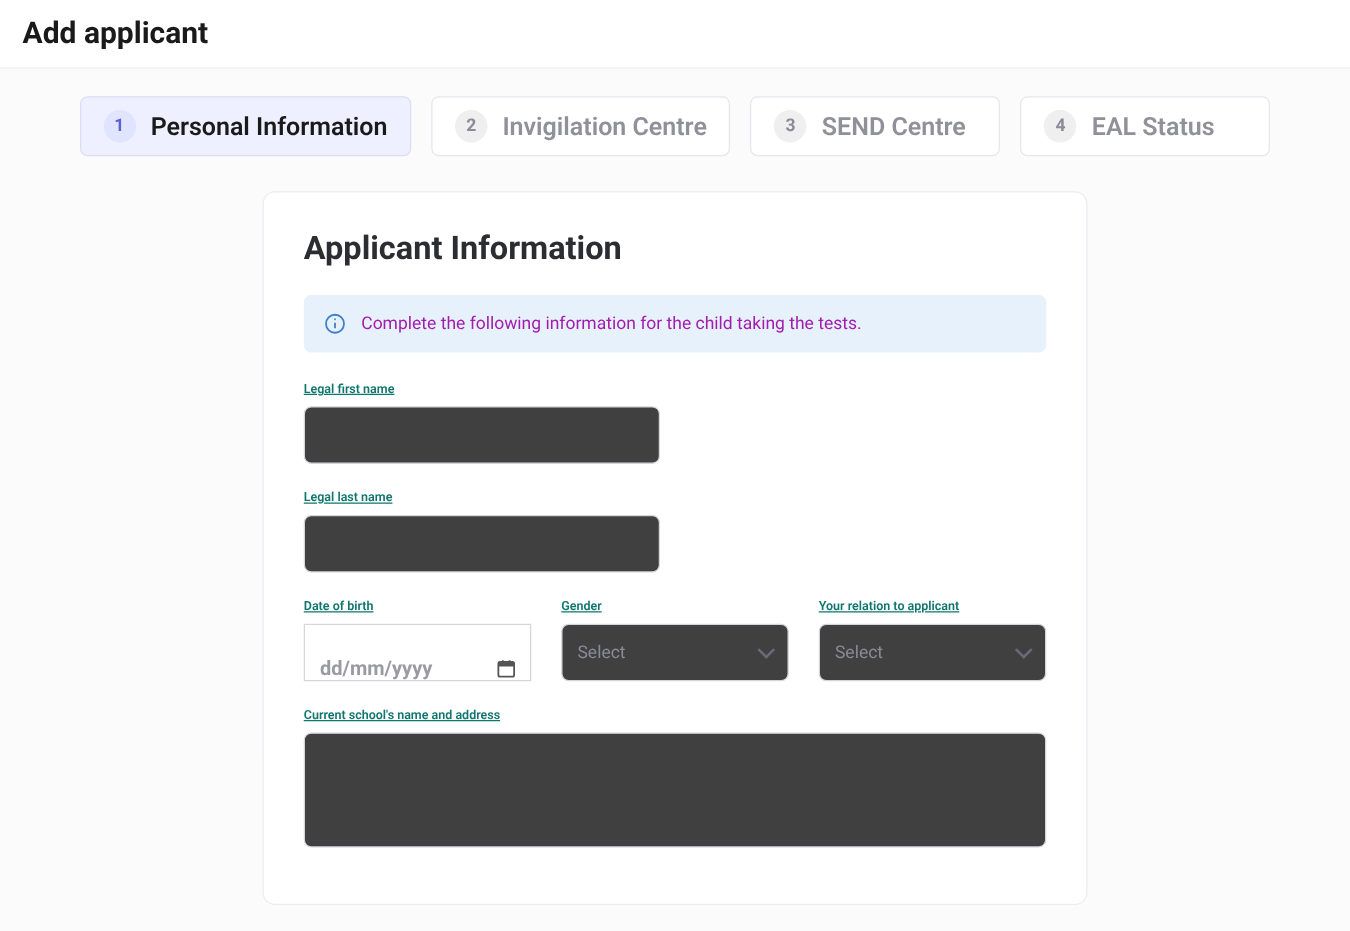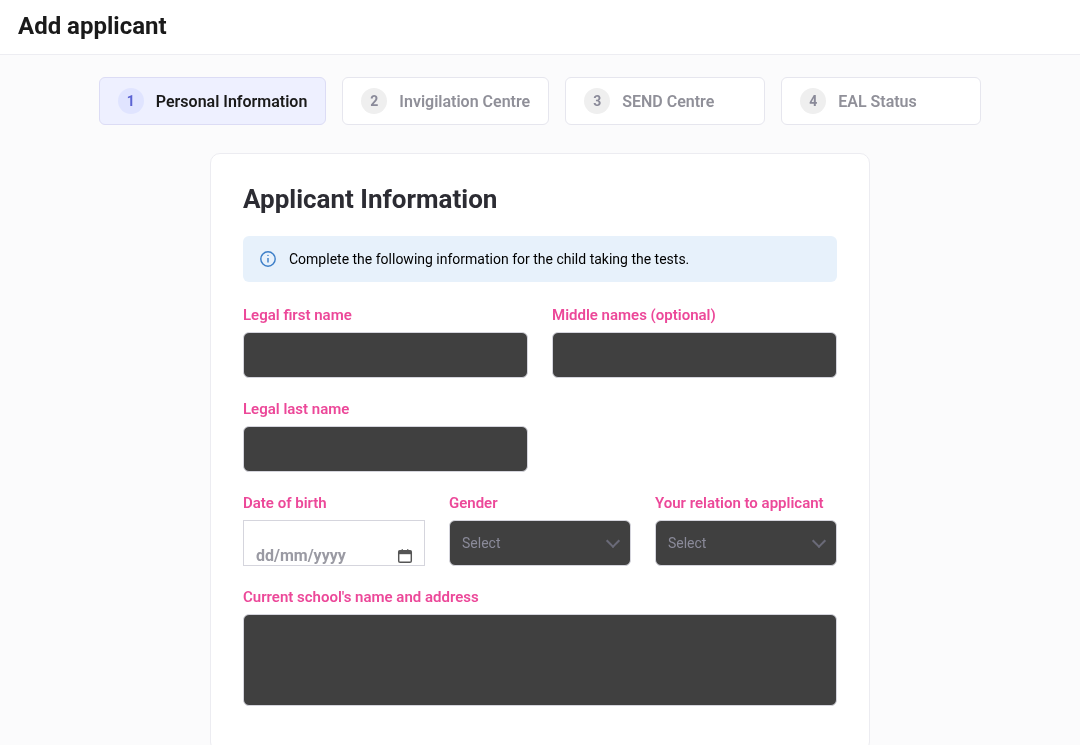--- a/index.html
+++ b/index.html
@@ -5,34 +5,34 @@
     * { box-sizing: border-box; margin: 0; padding: 0; font-family: -apple-system, BlinkMacSystemFont, "Segoe UI", Roboto, Helvetica, Arial, sans-serif; }
     body { width: 1080px; height: 745px; background: #fff; color: #1a1a1a; }
     .page-title { font-size: 24px; font-weight: 700; padding: 12px 18px 14px; }
     .divider { height: 1px; background: #ededf2; width: 100%; }
     .content-area { background: #fbfbfc; padding: 22px 0 30px; }
     .steps { display: flex; gap: 16px; justify-content: center; margin-bottom: 28px; }
     .step { display: flex; align-items: center; gap: 12px; padding: 10px 18px; border: 1px solid #e6e6ee; border-radius: 6px; background: #fff; min-width: 200px; cursor: pointer; }
     .step.active { background: #eef0ff; border-color: #dcdcf5; }
     .step-badge { width: 26px; height: 26px; border-radius: 50%; background: #efefef; color: #8a8a99; font-weight: 700; font-size: 14px; display: flex; align-items: center; justify-content: center; }
     .step.active .step-badge { background: #e0e4ff; color: #5b63d3; }
-    .step-label { font-size: 16px; font-weight: 600; color: #909099; }
+    .step-label { font-size: 20px; font-weight: 600; color: #909099; }
     .step.active .step-label { color: #1a1a1a; }
 
     .card { width: 660px; margin: 0 auto; background: #fff; border: 1px solid #ececf1; border-radius: 10px; padding: 30px 32px 42px; }
     .card-title { font-size: 26px; font-weight: 700; color: #2c2c33; margin-bottom: 22px; }
     .banner { display: flex; align-items: center; gap: 12px; background: #e7f1fb; border-radius: 6px; padding: 14px 16px; margin-bottom: 24px; }
     .banner-icon { width: 18px; height: 18px; flex-shrink: 0; }
-    .banner-text { font-size: 14px; color: #000000; }
+    .banner-text { font-size: 14px; color: #a21caf; }
 
     .form-row { display: flex; gap: 24px; margin-bottom: 22px; }
     .form-group { display: flex; flex-direction: column; gap: 8px; flex: 1; }
     .form-group.half { flex: 0 0 calc(50% - 12px); }
     .form-group.third { flex: 0 0 calc(33.333% - 16px); }
-    .form-label { font-size: 15px; font-weight: 600; color: #ec4899; }
+    .form-label { font-size: 10px; font-weight: 600; color: #0f766e; text-decoration: underline; }
     .input, .select, .textarea { width: 100%; border: 1px solid #d5d5dd; border-radius: 6px; font-size: 14px; color: #333; background: #404040; }
     .input { height: 46px; padding: 0 12px; }
     .select { height: 46px; padding: 0 12px; display: flex; align-items: center; justify-content: space-between; color: #8a8a99; cursor: pointer; }
     .date-input { height: 46px; padding: 0 10px 0 12px; display: flex; align-items: flex-end; justify-content: space-between; color: #9a9aa3; cursor: pointer; border: 1px solid #d5d5dd; border-radius: 0; background: #fff; font-weight: bold; }
     .textarea { height: 92px; padding: 10px 12px; resize: none; }
     .chevron { width: 10px; height: 10px; border-right: 2px solid #6a6a78; border-bottom: 2px solid #6a6a78; transform: rotate(45deg); margin-top: -4px; }
     .cal-icon { width: 18px; height: 18px; flex-shrink:0; }
     input::placeholder { color: #9a9aa3; }
   </style>
 </head>
@@ -72,24 +72,20 @@
         <circle cx="10" cy="6" r="0.8" fill="#3d7fc8" stroke="none"></circle>
       </svg>
       <div class="banner-text">Complete the following information for the child taking the tests.</div>
     </div>
 
     <div class="form-row">
       <div class="form-group half">
         <label class="form-label">Legal first name</label>
         <input class="input" type="text" style="">
       </div>
-      <div class="form-group half">
-        <label class="form-label">Middle names (optional)</label>
-        <input class="input" type="text" style="">
-      </div>
     </div>
 
     <div class="form-row">
       <div class="form-group half">
         <label class="form-label">Legal last name</label>
         <input class="input" type="text" style="">
       </div>
     </div>
 
     <div class="form-row">

